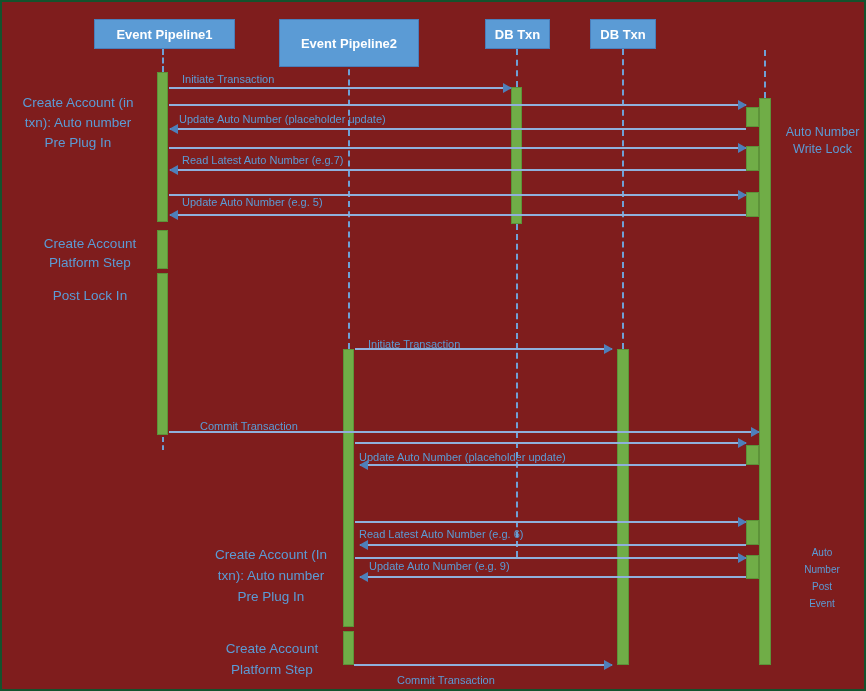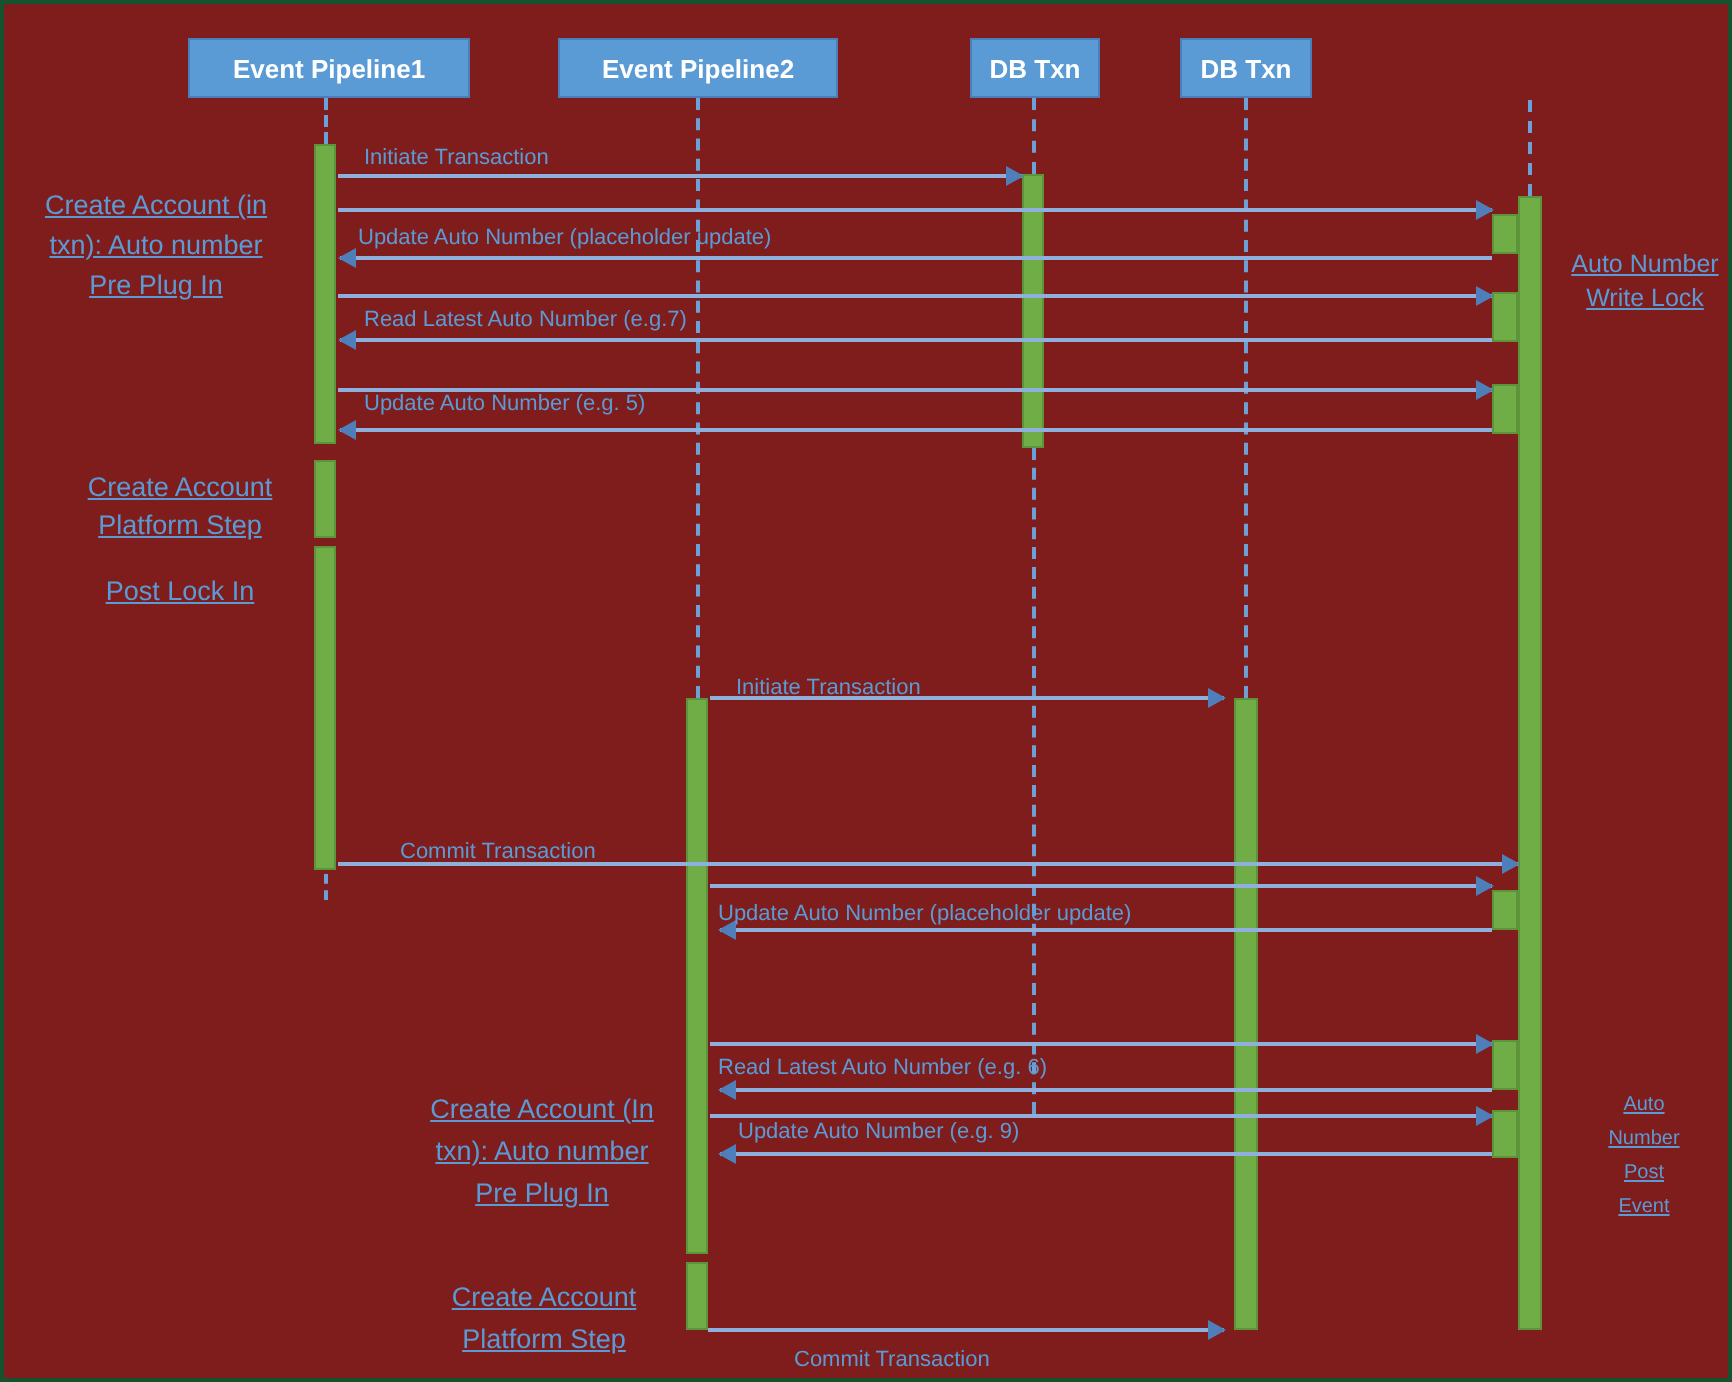--- a/index.html
+++ b/index.html
@@ -8,21 +8,21 @@
          font-size:13px;line-height:15px;display:flex;align-items:center;justify-content:center;
          text-align:center;box-sizing:border-box;z-index:4;}
   .life{position:absolute;width:0;border-left:2px dashed #6fa0d5;z-index:1;}
   .bar{position:absolute;background:#70AD47;border:1px solid #5d9339;box-sizing:border-box;z-index:2;}
   .arr{position:absolute;height:2px;background:#8fb0dc;z-index:3;}
   .arr.r::after{content:"";position:absolute;right:-1px;top:-4px;width:0;height:0;
         border-left:9px solid #4e7fba;border-top:5px solid transparent;border-bottom:5px solid transparent;}
   .arr.l::before{content:"";position:absolute;left:-1px;top:-4px;width:0;height:0;
         border-right:9px solid #4e7fba;border-top:5px solid transparent;border-bottom:5px solid transparent;}
   .mlabel{position:absolute;color:#5B9BD5;font-size:11px;white-space:nowrap;z-index:5;}
-  .slabel{position:absolute;color:#5B9BD5;font-size:13.5px;text-align:center;z-index:5;text-decoration:underline;}
+  .slabel{position:absolute;color:#5B9BD5;font-size:13.5px;text-align:center;z-index:5;}
   .slabel div{white-space:nowrap;}
 </style>
 </head>
 <body>
 
 <div class="canvas">
 
   <div class="life" style="left:160px;top:47px;height:23px;"></div>
   <div class="life" style="left:160px;top:435px;height:13px;"></div>
   <div class="life" style="left:346px;top:47px;height:300px;"></div>
@@ -58,21 +58,21 @@
   <div class="arr r" style="left:167px;top:429px;width:590px;"></div>
   <div class="arr r" style="left:353px;top:440px;width:391px;"></div>
   <div class="arr l" style="left:358px;top:462px;width:386px;"></div>
   <div class="arr r" style="left:353px;top:519px;width:391px;"></div>
   <div class="arr l" style="left:358px;top:542px;width:386px;"></div>
   <div class="arr r" style="left:353px;top:555px;width:391px;"></div>
   <div class="arr l" style="left:358px;top:574px;width:386px;"></div>
   <div class="arr r" style="left:352px;top:662px;width:258px;"></div>
 
   <div class="actor" style="left:92px;top:17px;width:141px;height:30px;">Event Pipeline1</div>
-  <div class="actor" style="left:277px;top:17px;width:140px;height:30px;">Event Pipeline2</div>
+  <div class="actor" style="left:277px;top:17px;width:140px;height:48px;">Event Pipeline2</div>
   <div class="actor" style="left:483px;top:17px;width:65px;height:30px;">DB Txn</div>
   <div class="actor" style="left:588px;top:17px;width:66px;height:30px;">DB Txn</div>
 
   <div class="mlabel" style="left:180px;top:71px;">Initiate Transaction</div>
   <div class="mlabel" style="left:177px;top:111px;">Update Auto Number (placeholder update)</div>
   <div class="mlabel" style="left:180px;top:152px;">Read Latest Auto Number (e.g.7)</div>
   <div class="mlabel" style="left:180px;top:194px;">Update Auto Number (e.g. 5)</div>
   <div class="mlabel" style="left:366px;top:336px;">Initiate Transaction</div>
   <div class="mlabel" style="left:198px;top:418px;">Commit Transaction</div>
   <div class="mlabel" style="left:357px;top:449px;">Update Auto Number (placeholder update)</div>

